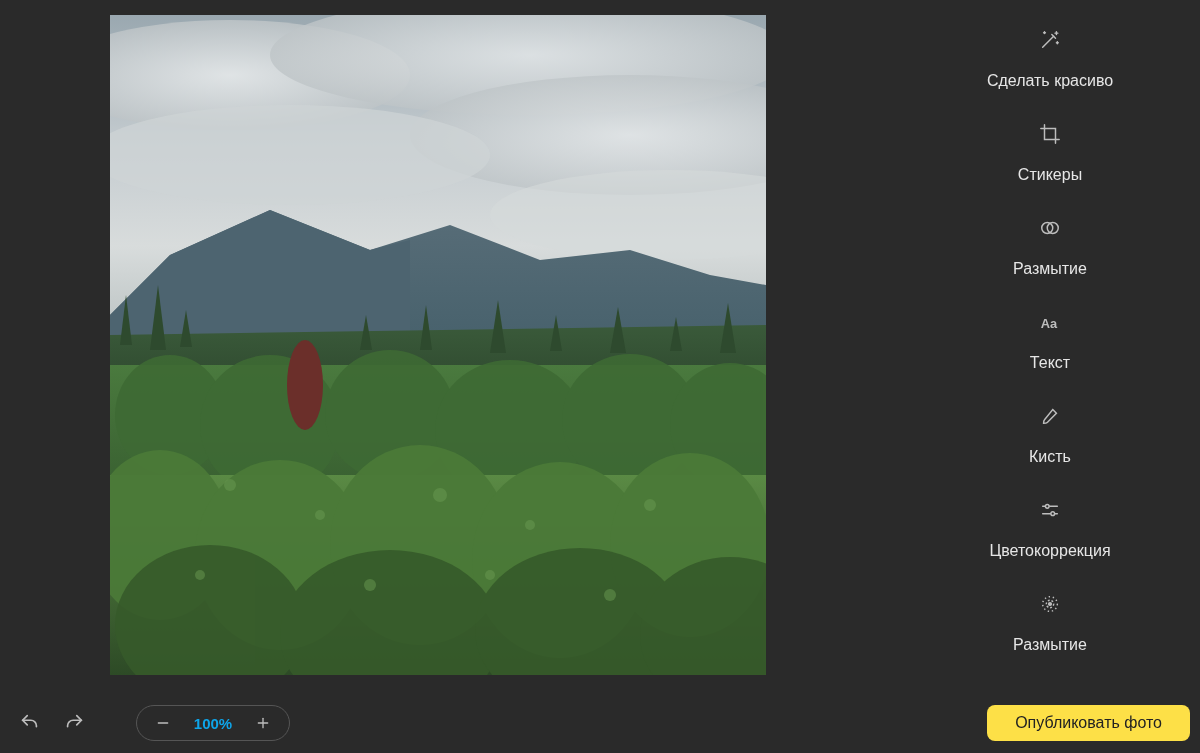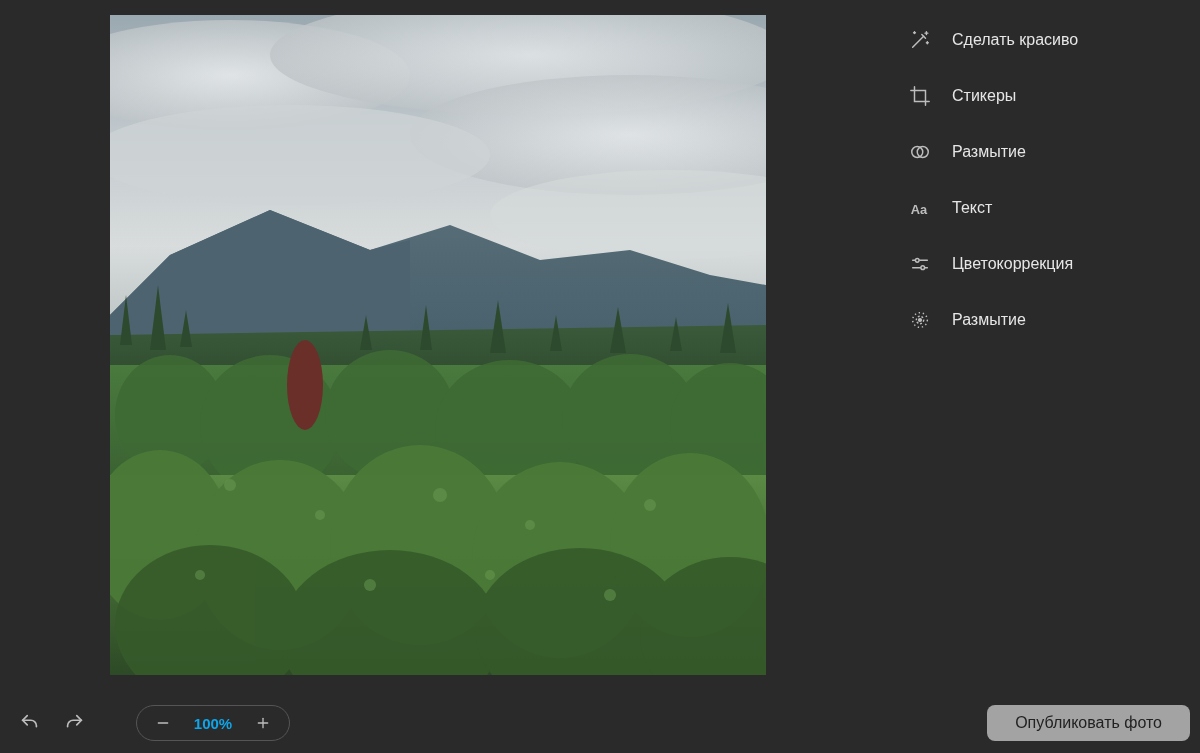--- a/index.html
+++ b/index.html
@@ -35,20 +35,21 @@
     flex-direction: column;
     gap: 12px;
   }
   .tool-item {
     display: flex;
     align-items: center;
     gap: 20px;
     padding: 10px 8px;
     cursor: pointer;
     border-radius: 6px;
+    flex-direction: column;
   }
   .tool-icon {
     width: 24px;
     height: 24px;
     display: flex;
     align-items: center;
     justify-content: center;
     color: #bdbdbd;
     flex-shrink: 0;
     font-weight: bold;
@@ -103,21 +104,21 @@
   .zoom-value {
     font-size: 15px;
     font-weight: 600;
     color: #0ea5e9;
     min-width: 44px;
     text-align: center;
   }
 
   .publish-btn {
     margin-left: auto;
-    background: #a3a3a3;
+    background: #fde047;
     color: #222;
     border: none;
     padding: 9px 28px;
     font-size: 16px;
     border-radius: 8px;
     cursor: pointer;
   }
 </style>
 </head>
 <body>
@@ -257,20 +258,28 @@
 
   <div class="tool-item">
     <span class="tool-icon">
       <svg width="22" height="22" viewBox="0 0 24 24" fill="currentColor">
         <text x="2" y="18" font-size="14" font-family="Arial" fill="currentColor">Aa</text>
       </svg>
     </span>
     <span class="tool-label">Текст</span>
   </div>
 
+  <div class="tool-item">
+    <span class="tool-icon">
+      <svg width="22" height="22" viewBox="0 0 24 24" fill="none" stroke="currentColor" stroke-width="1.6" stroke-linecap="round">
+        <path d="M15 5l4 4L9 19c-1 1-4 1-4 1s0-3 1-4L15 5z"></path>
+      </svg>
+    </span>
+    <span class="tool-label">Кисть</span>
+  </div>
 
 
   <div class="tool-item">
     <span class="tool-icon">
       <svg width="22" height="22" viewBox="0 0 24 24" fill="none" stroke="currentColor" stroke-width="1.6" stroke-linecap="round">
         <line x1="4" y1="8" x2="20" y2="8"></line>
           <circle cx="9" cy="8" r="2" fill="#2a2a2a"></circle>
         <line x1="4" y1="16" x2="20" y2="16"></line>
           <circle cx="15" cy="16" r="2" fill="#2a2a2a"></circle>
       </svg>

